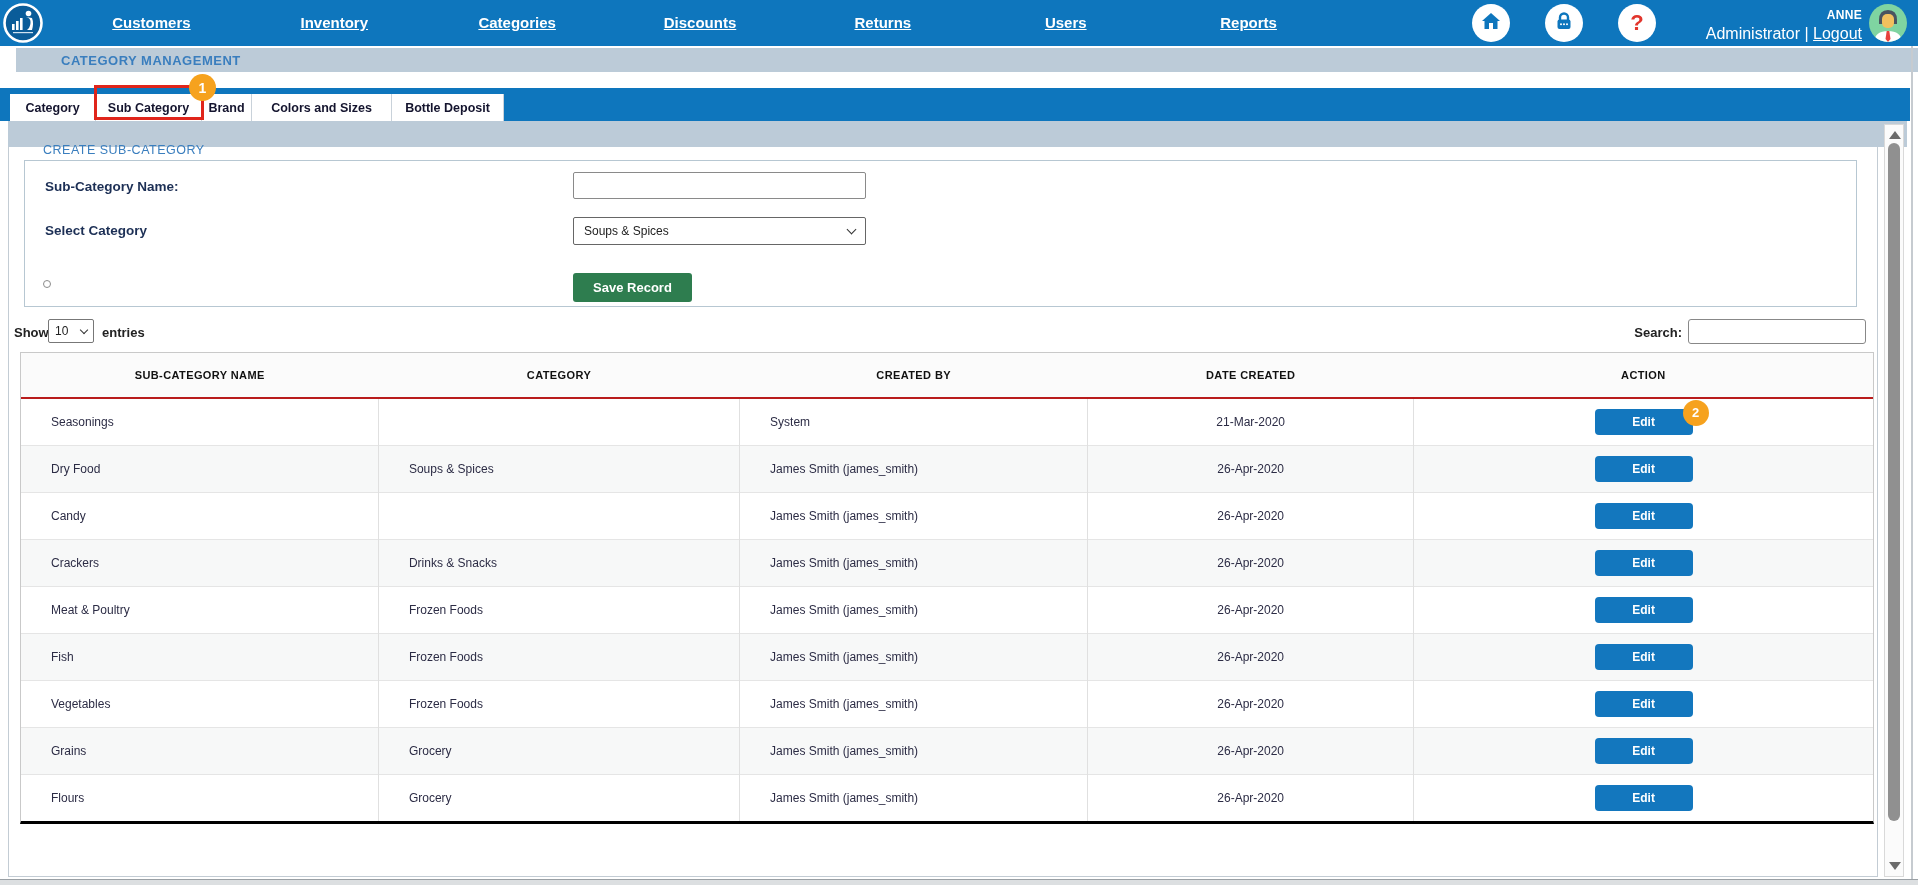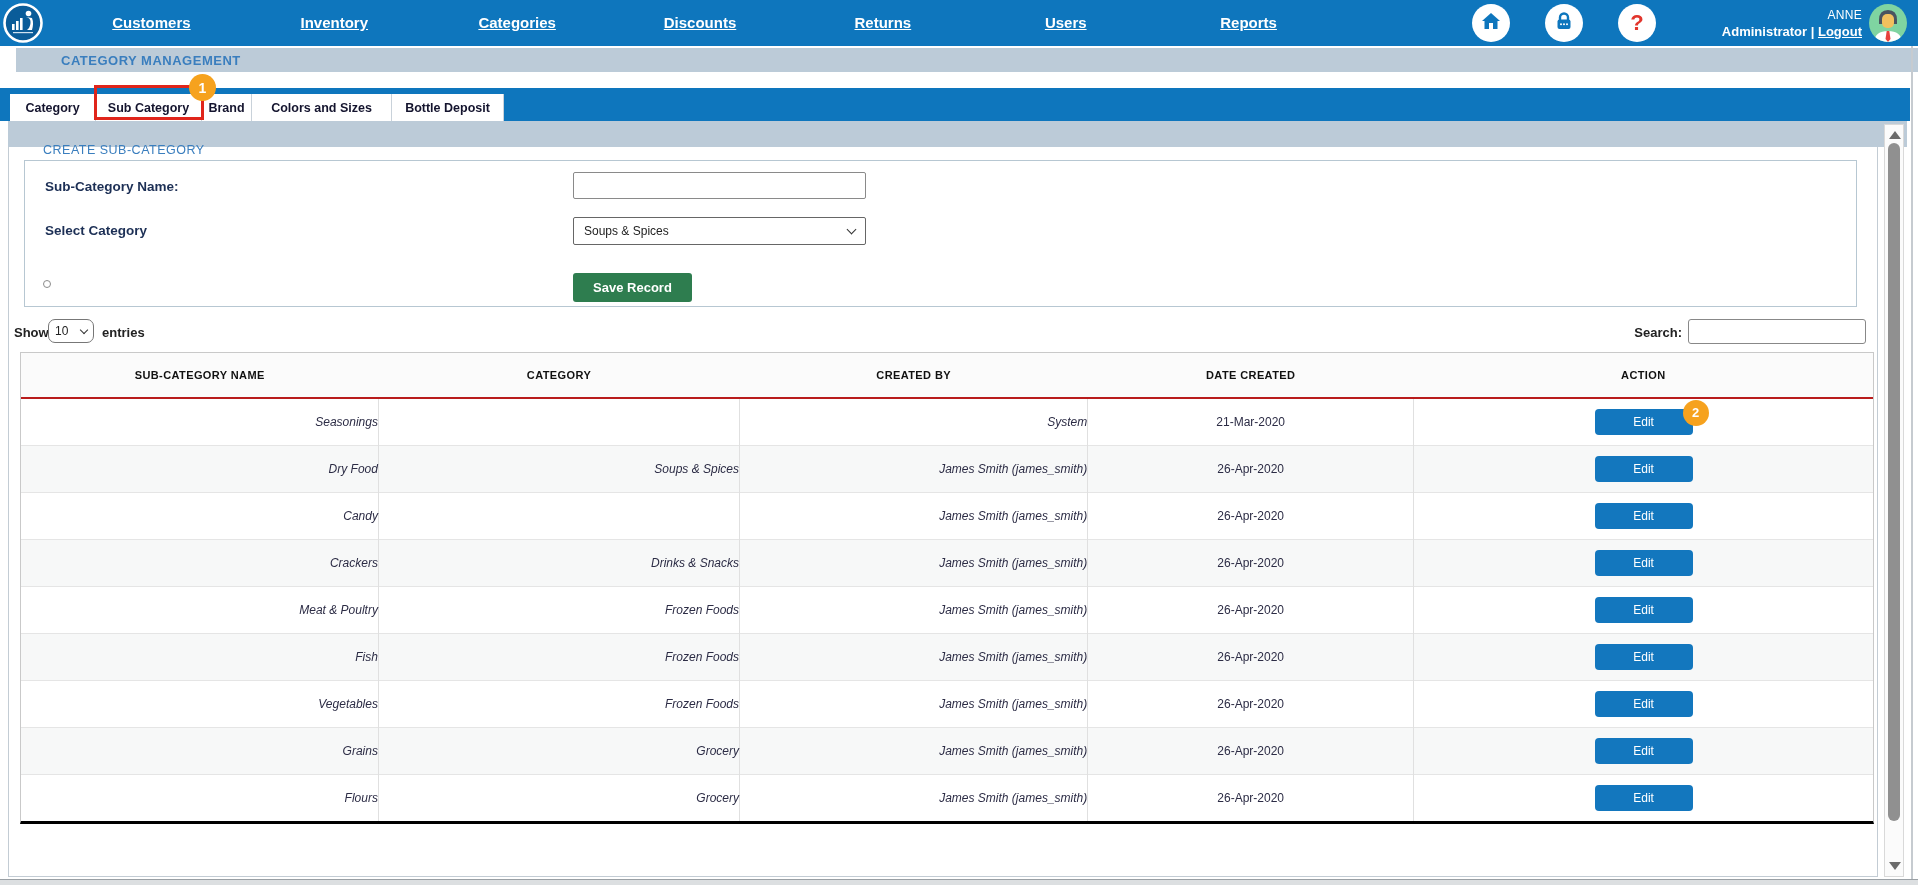--- a/index.html
+++ b/index.html
@@ -11,22 +11,22 @@
             background:var(--primary-blue,#0E76BD); }
   .logo { position:absolute; left:3px; top:3px; width:40px; height:40px; cursor:pointer; }
   .nav-items { position:absolute; left:60px; top:0; width:1280px; height:46px; display:flex; }
   .nav-item { flex:1 1 0; text-align:center; line-height:46px; color:#fff;
               font-size:15px; font-weight:700; text-decoration:underline; cursor:pointer; }
   .nav-icons { position:absolute; left:1472px; top:4px; display:flex; gap:35px; }
   .nav-circle { width:38px; height:38px; border-radius:50%; background:#fff;
                 display:flex; align-items:center; justify-content:center; cursor:pointer; }
   .help-glyph { color:#E2352C; font-size:22px; font-weight:700; font-family:"Liberation Sans",sans-serif; }
   .user-block { position:absolute; right:56px; top:7px; text-align:right; color:#fff; line-height:1.35; }
-  .user-name { font-size:12px; font-weight:400; letter-spacing:.3px; }
-  .user-sub { font-size:13px; font-weight:700; }
+  .user-name { font-size:12px; font-weight:700; letter-spacing:.3px; }
+  .user-sub { font-size:16px; font-weight:400; }
   .user-sub a { color:#fff; text-decoration:underline; cursor:pointer; }
   .avatar { position:absolute; left:1869px; top:4px; width:38px; height:38px; border-radius:50%; cursor:pointer; }
 
   
   .crumb-band { position:absolute; left:0; top:48px; width:1910px; height:24px;
                 background:var(--band-bg,#BCCBD8); display:flex; align-items:center;margin-left:16px; }
   .crumb-band span { margin-left:45px; color:var(--band-text,#3A7EBE); font-size:13px;
                      font-weight:700; letter-spacing:.5px; }
 
   
@@ -64,42 +64,42 @@
   .o-dot { position:absolute; left:18px; top:119px; width:8px; height:8px; border-radius:50%;
            border:1.5px solid #8b8b8b; }
   .save-btn { position:absolute; left:548px; top:112px; width:119px; height:29px;
               background:var(--green,#2E7D4F); color:#fff; font-size:13px; font-weight:700;
               border:none; border-radius:3px; cursor:pointer; }
 
   
   .ctl-label { position:absolute; font-size:13px; font-weight:700; color:#222; }
   .show-label { left:14px; top:325px; }
   .entries-select { left:48px; top:319px; width:46px; height:24px; border:1px solid #777;
-                    border-radius:7px; padding:0 6px; }
+                    border-radius:2px; padding:0 6px; }
   .entries-select .chev { width:6px; height:6px; }
   .entries-label { left:102px; top:325px; }
   .search-label { right:236px; top:325px; }
   .search-input { position:absolute; left:1688px; top:319px; width:178px; height:25px;
                   border:1px solid #888; border-radius:3px; padding:0 8px; font-size:12px; }
 
   
   .table-wrap { position:absolute; left:20px; top:352px; width:1854px;
                 border:1px solid #c9c9c9; border-bottom:3px solid #000; }
   table { width:100%; border-collapse:collapse; table-layout:fixed; }
   thead th { height:45px; background:#fbfbfb; border-bottom:2px solid #b91c1c;
              font-size:11px; font-weight:700; color:#111; letter-spacing:.4px;
              text-align:center; cursor:pointer; }
   tbody td { height:47px; font-size:12px; color:var(--body-text,#2C2C45);
              border-top:1px solid #e5e5e5; border-left:1px solid #e0e0e0; }
   tbody td:first-child { border-left:none; }
   tbody tr:nth-child(even) { background:var(--stripe,#F7F8F8); }
-  td.cl { text-align:right; padding-left:30px;font-style:italic; }
+  td.cl { text-align:left; padding-left:30px; }
   td.cc { text-align:center; }
   .edit-btn { width:98px; height:26px; background:var(--edit-blue,#1377BE); color:#fff;
-              font-size:12px; font-weight:400; border:none; border-radius:4px; cursor:pointer; }
+              font-size:12px; font-weight:700; border:none; border-radius:4px; cursor:pointer; }
   .action-cell { position:relative; text-align:center; }
   .callout-2 { width:26px; height:26px; font-size:13px; left:50%; margin-left:39px;
                top:50%; margin-top:-22px; }
 
   
   .scrollbar { position:absolute; left:1884px; top:124px; width:20px; height:753px;
                background:#fbfbfb; border:1px solid #d9d9d9; }
   .sb-thumb { position:absolute; left:3px; top:18px; width:12px; height:678px;
               background:#909090; border-radius:6px; cursor:grab; }
   .sb-arrow { position:absolute; left:4px; width:0; height:0; border-left:6px solid transparent;

